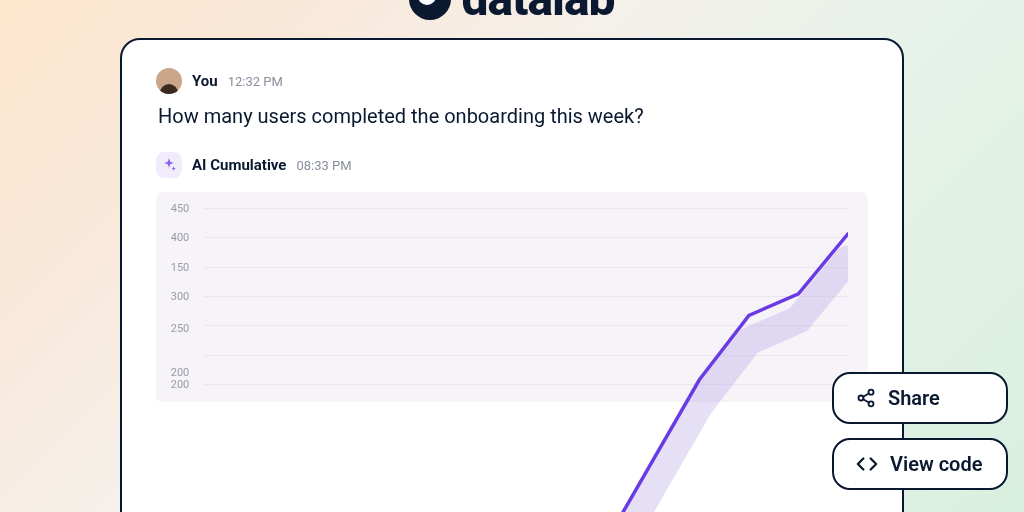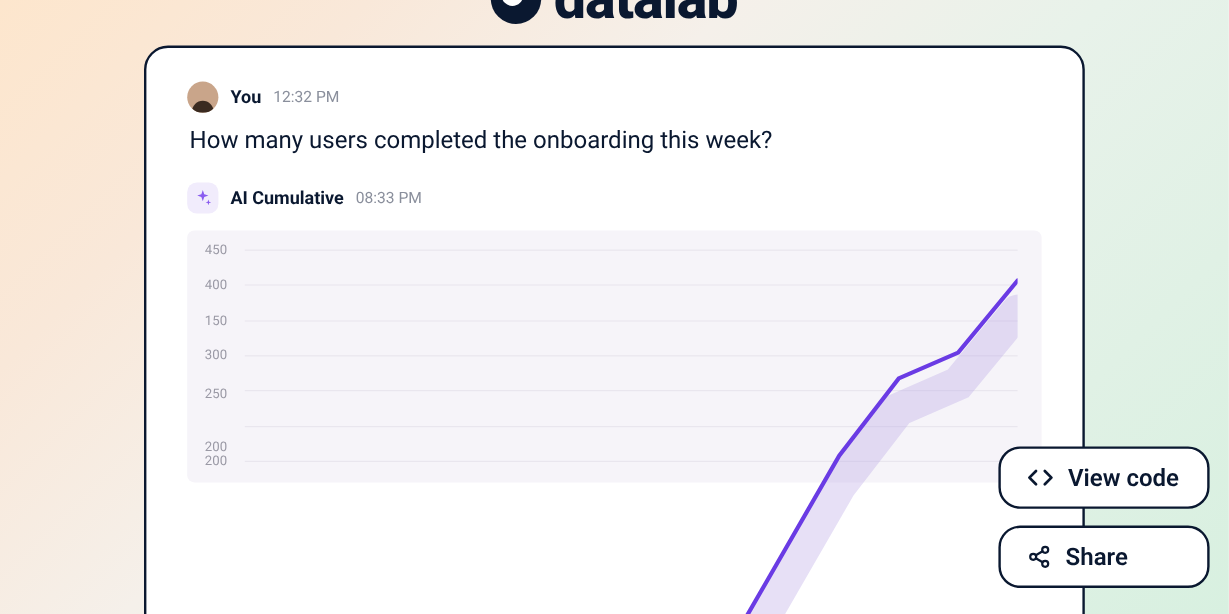--- a/index.html
+++ b/index.html
@@ -204,29 +204,29 @@
         <div class="ylabel" style="top: 74.6667px;">150</div>
         <div class="ylabel" style="top: 45.3333px;">400</div>
         <div class="ylabel" style="top: 16px;">450</div>
       </div>
   </div>
 
 </div>
 
 <div class="float-buttons">
   <div class="pill-btn">
-    <svg width="22" height="22" viewBox="0 0 24 24" fill="none" stroke="#0a1830" stroke-width="2.5" stroke-linecap="round" stroke-linejoin="round">
-      <polyline points="8 6 2 12 8 18"></polyline>
-      <polyline points="16 6 22 12 16 18"></polyline>
-    </svg>
-    <span>View code</span>
-  </div>
-  <div class="pill-btn">
     <svg width="20" height="20" viewBox="0 0 24 24" fill="none" stroke="#0a1830" stroke-width="2.2" stroke-linecap="round" stroke-linejoin="round">
       <circle cx="18" cy="5" r="3"></circle>
       <circle cx="6" cy="12" r="3"></circle>
       <circle cx="18" cy="19" r="3"></circle>
       <line x1="8.6" y1="10.5" x2="15.4" y2="6.5"></line>
       <line x1="8.6" y1="13.5" x2="15.4" y2="17.5"></line>
     </svg>
     <span>Share</span>
   </div>
+  <div class="pill-btn">
+    <svg width="22" height="22" viewBox="0 0 24 24" fill="none" stroke="#0a1830" stroke-width="2.5" stroke-linecap="round" stroke-linejoin="round">
+      <polyline points="8 6 2 12 8 18"></polyline>
+      <polyline points="16 6 22 12 16 18"></polyline>
+    </svg>
+    <span>View code</span>
+  </div>
 </div>
 
 </body></html>

